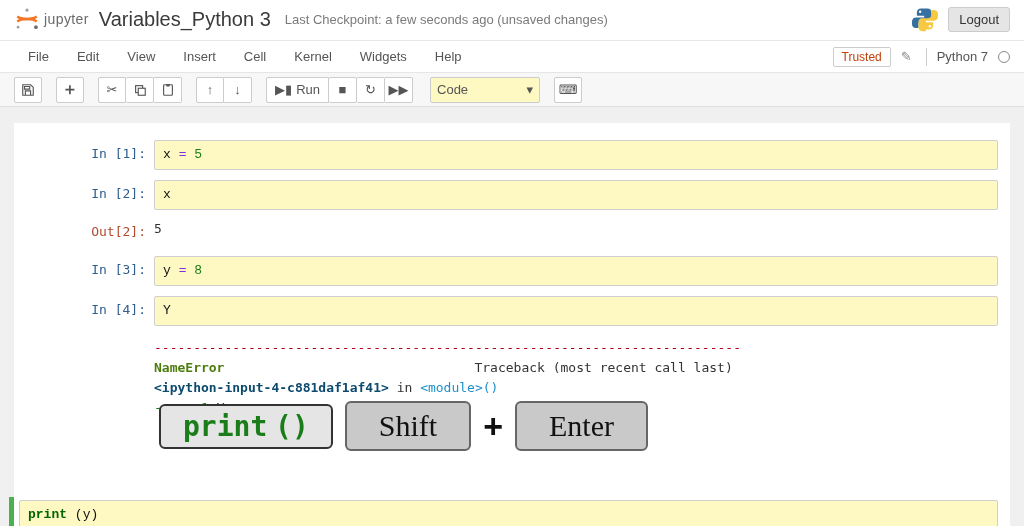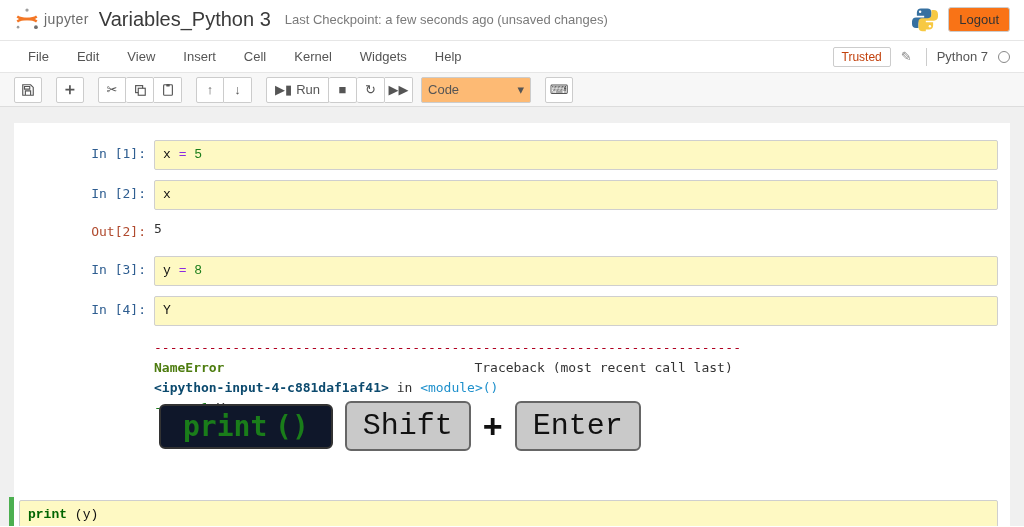--- a/index.html
+++ b/index.html
@@ -43,21 +43,21 @@
     display: flex;
     align-items: center;
     gap: 10px;
   }
   .python-logo { width: 26px; height: 26px; }
   .logout-btn {
     border: 1px solid #ccc;
     border-radius: 3px;
     padding: 4px 10px;
     font-size: 13px;
-    background: #f97316;
+    background: #e5e5e5;
     color: #333;
   }
   
   .menubar {
     display: flex;
     align-items: center;
     padding: 0 14px;
     border-bottom: 1px solid #e6e6e6;
     height: 32px;
   }
@@ -115,30 +115,30 @@
   .tool-group .tool-btn:first-child { border-radius: 2px 0 0 2px; }
   .tool-group .tool-btn:last-child { border-radius: 0 2px 2px 0; }
   .run-btn {
     width: auto;
     padding: 0 8px;
     gap: 4px;
   }
   .celltype {
     border: 1px solid #ccc;
     border-radius: 2px;
-    background: #fdba74;
+    background: #fef9c3;
     height: 26px;
     width: 110px;
     padding: 0 6px;
     font-size: 13px;
     color: #555;
     display: flex;
     align-items: center;
     justify-content: space-between;
-    margin-left: 4px;
+    margin-left: 13px;
   }
   .tool-sep { width: 6px; }
   
   .page-bg {
     background: #f0f0f0;
     padding: 16px 0 0 0;
     height: calc(527px - 34px - 32px - 42px);
     overflow: hidden;
   }
   .notebook {
@@ -210,29 +210,29 @@
     top: 278px;
     display: flex;
     align-items: center;
     gap: 12px;
   }
   .ov-key {
     border: 2px solid #333;
     border-radius: 6px;
     padding: 4px 22px;
     font-size: 28px;
-    background: #0f172a;
+    background: #e5e5e5;
   }
   .ov-print .p-word { color: #1a7d1a; font-family: Menlo, Consolas, monospace; font-weight: 600; }
   .ov-key.gray {
     background: #c9c9c9;
     border: 2px solid #666;
-    font-family: Liberation Mono, monospace;
+    font-family: Liberation Serif, serif;
     font-size: 30px;
-    padding: 6px 16px;
+    padding: 6px 32px;
     color: #111;
   }
   .plus { font-size: 34px; font-weight: 700; color: #111; }
   
   .tok-name { color: #111; }
 </style>
 </head>
 <body>
 
 <div class="header">

